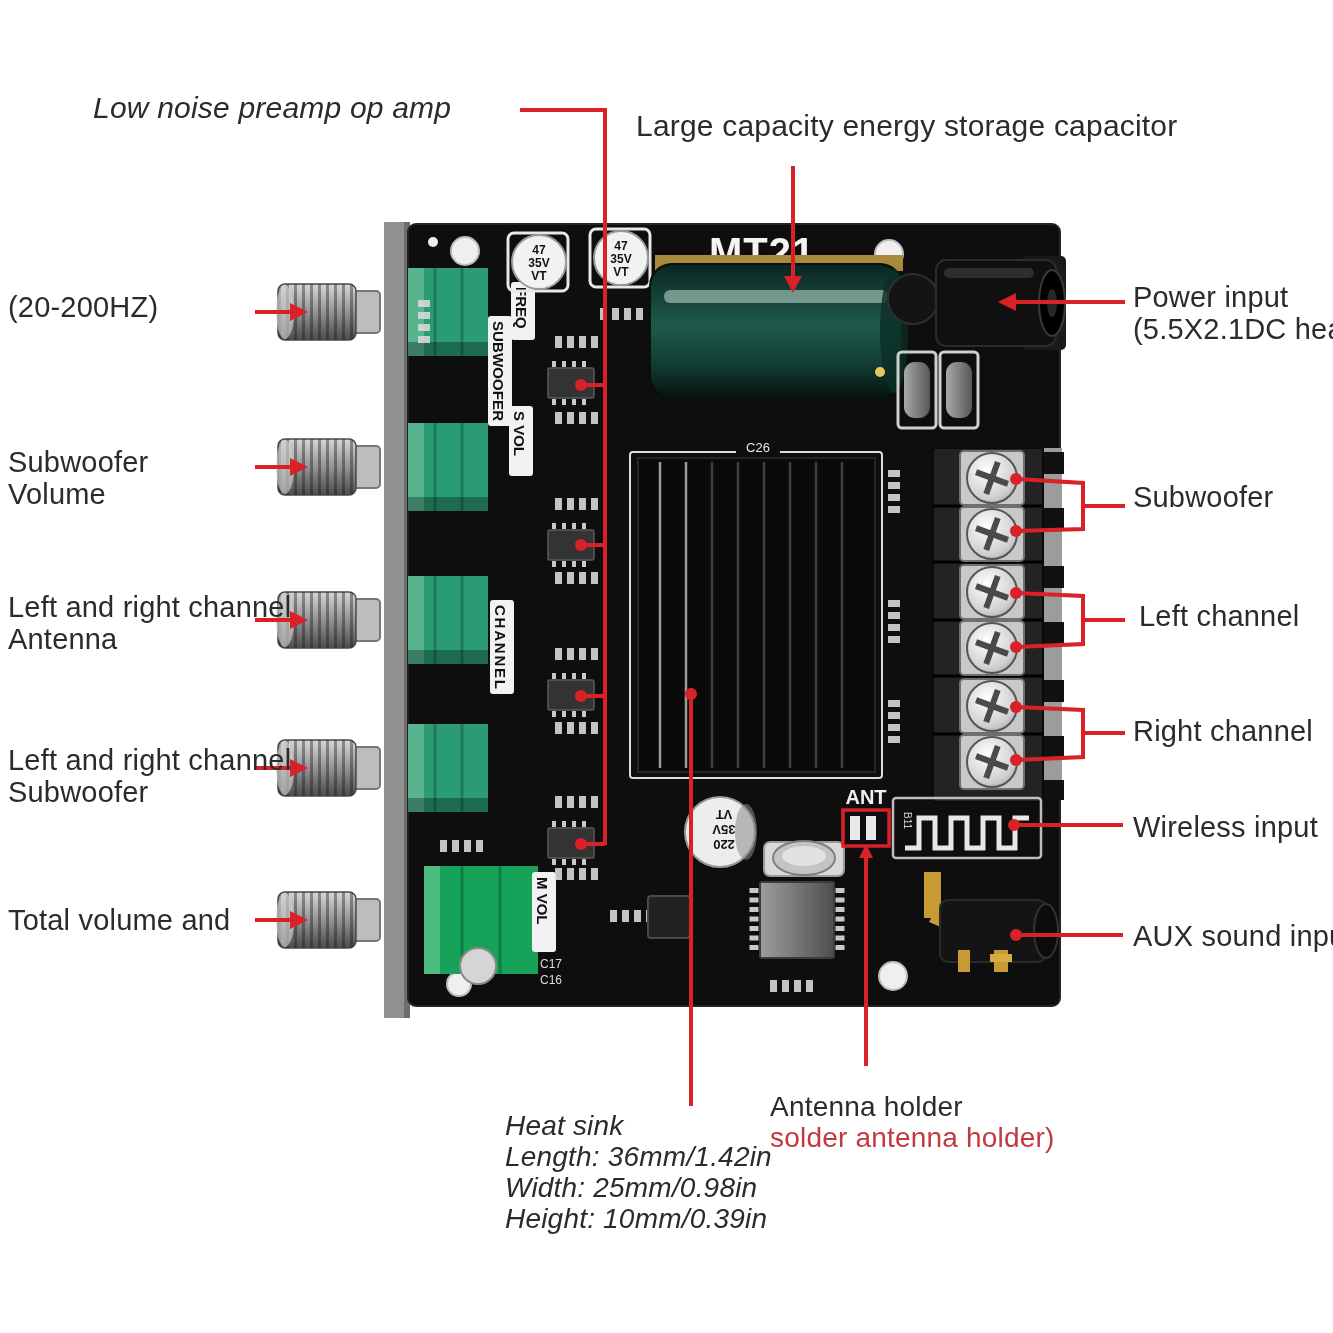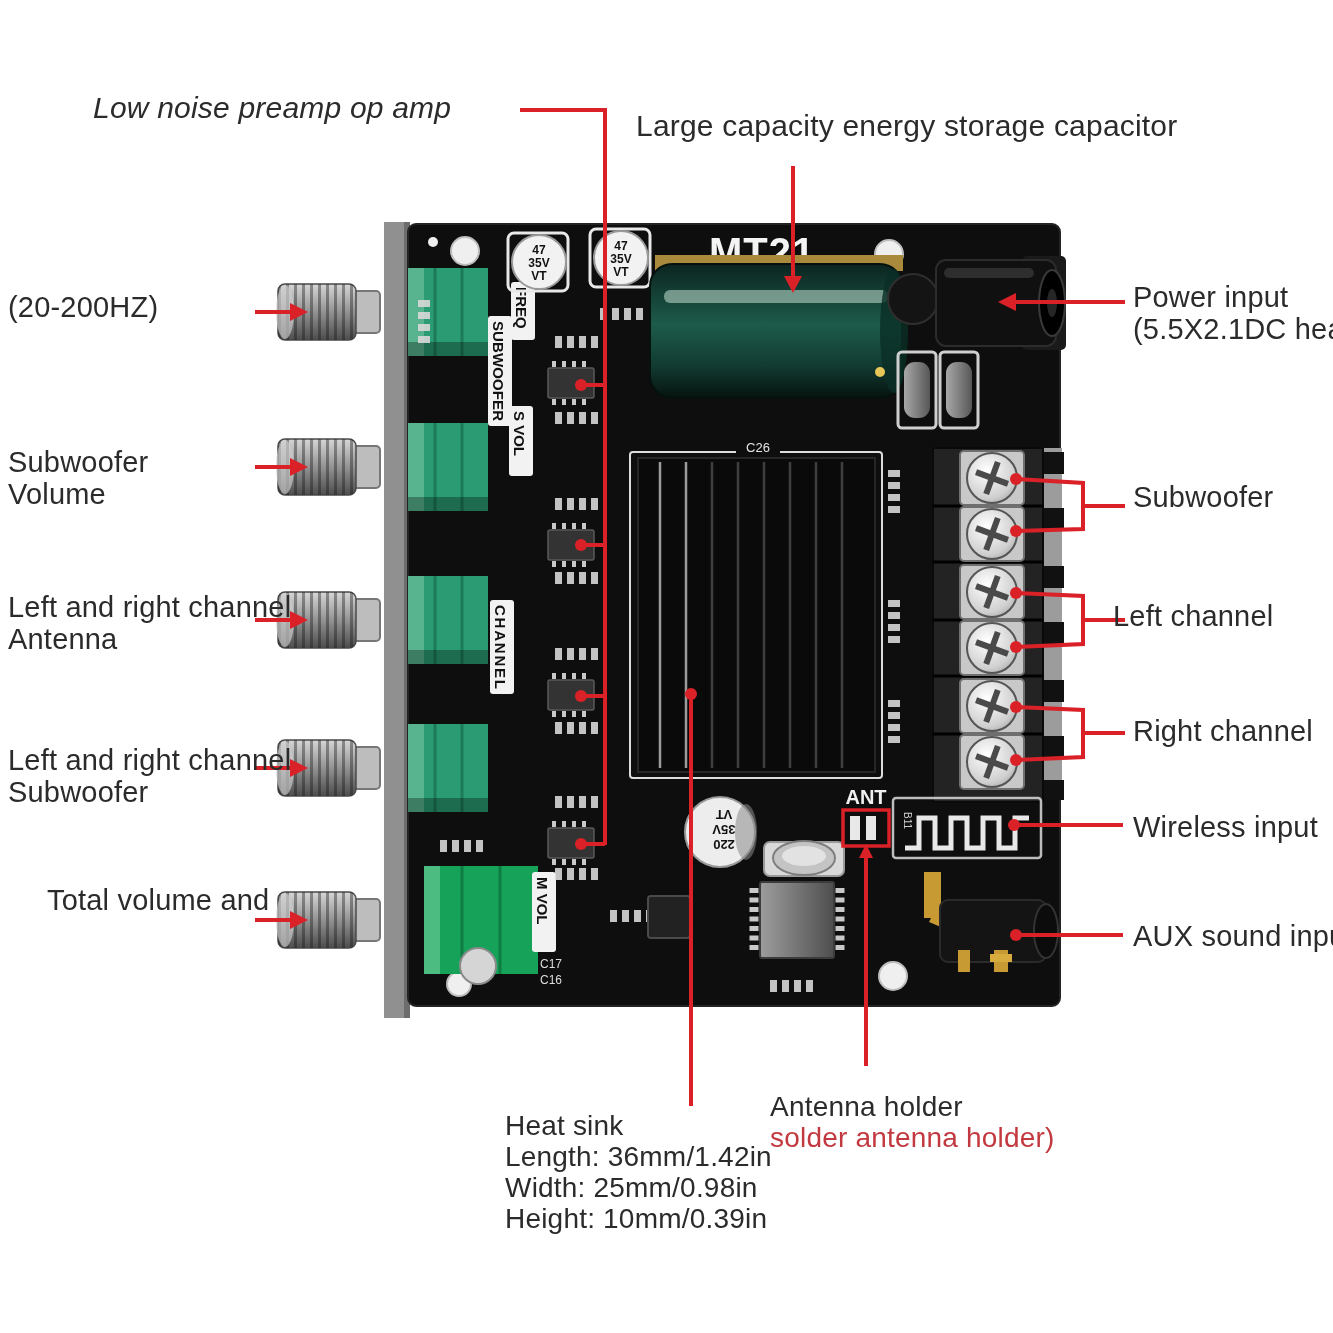--- a/index.html
+++ b/index.html
@@ -395,35 +395,35 @@
   <div>Volume</div>
 </div>
 <div class="lbl" style="left:8px;top:591px;">
   <div>Left and right channel</div>
   <div>Antenna</div>
 </div>
 <div class="lbl" style="left:8px;top:744px;">
   <div>Left and right channel</div>
   <div>Subwoofer</div>
 </div>
-<div class="lbl" style="left:8px;top:884px;margin-left:39px;">
+<div class="lbl" style="left:8px;top:904px;">
   <div>Total volume and</div>
 </div>
 
 <div class="lbl" style="left:1133px;top:281px;">
   <div>Power input</div>
   <div>(5.5X2.1DC head)</div>
 </div>
 <div class="lbl" style="left:1133px;top:481px;">Subwoofer</div>
-<div class="lbl" style="left:1113px;top:600px;">Left channel</div>
+<div class="lbl" style="left:1139px;top:600px;">Left channel</div>
 <div class="lbl" style="left:1133px;top:715px;">Right channel</div>
 <div class="lbl" style="left:1133px;top:811px;">Wireless input</div>
 <div class="lbl" style="left:1133px;top:920px;">AUX sound input</div>
 
-<div class="lbl" style="left:505px;top:1110px;font-size:28px;line-height:31px;">
+<div class="lbl" style="left:505px;top:1110px;font-size:28px;line-height:31px;font-style:italic;">
   <div>Heat sink</div>
   <div>Length: 36mm/1.42in</div>
   <div>Width: 25mm/0.98in</div>
   <div>Height: 10mm/0.39in</div>
 </div>
 
 <div class="lbl" style="left:770px;top:1091px;font-size:28px;line-height:31px;">
   <div>Antenna holder</div>
   <div class="red-note">solder antenna holder)</div>
 </div>

